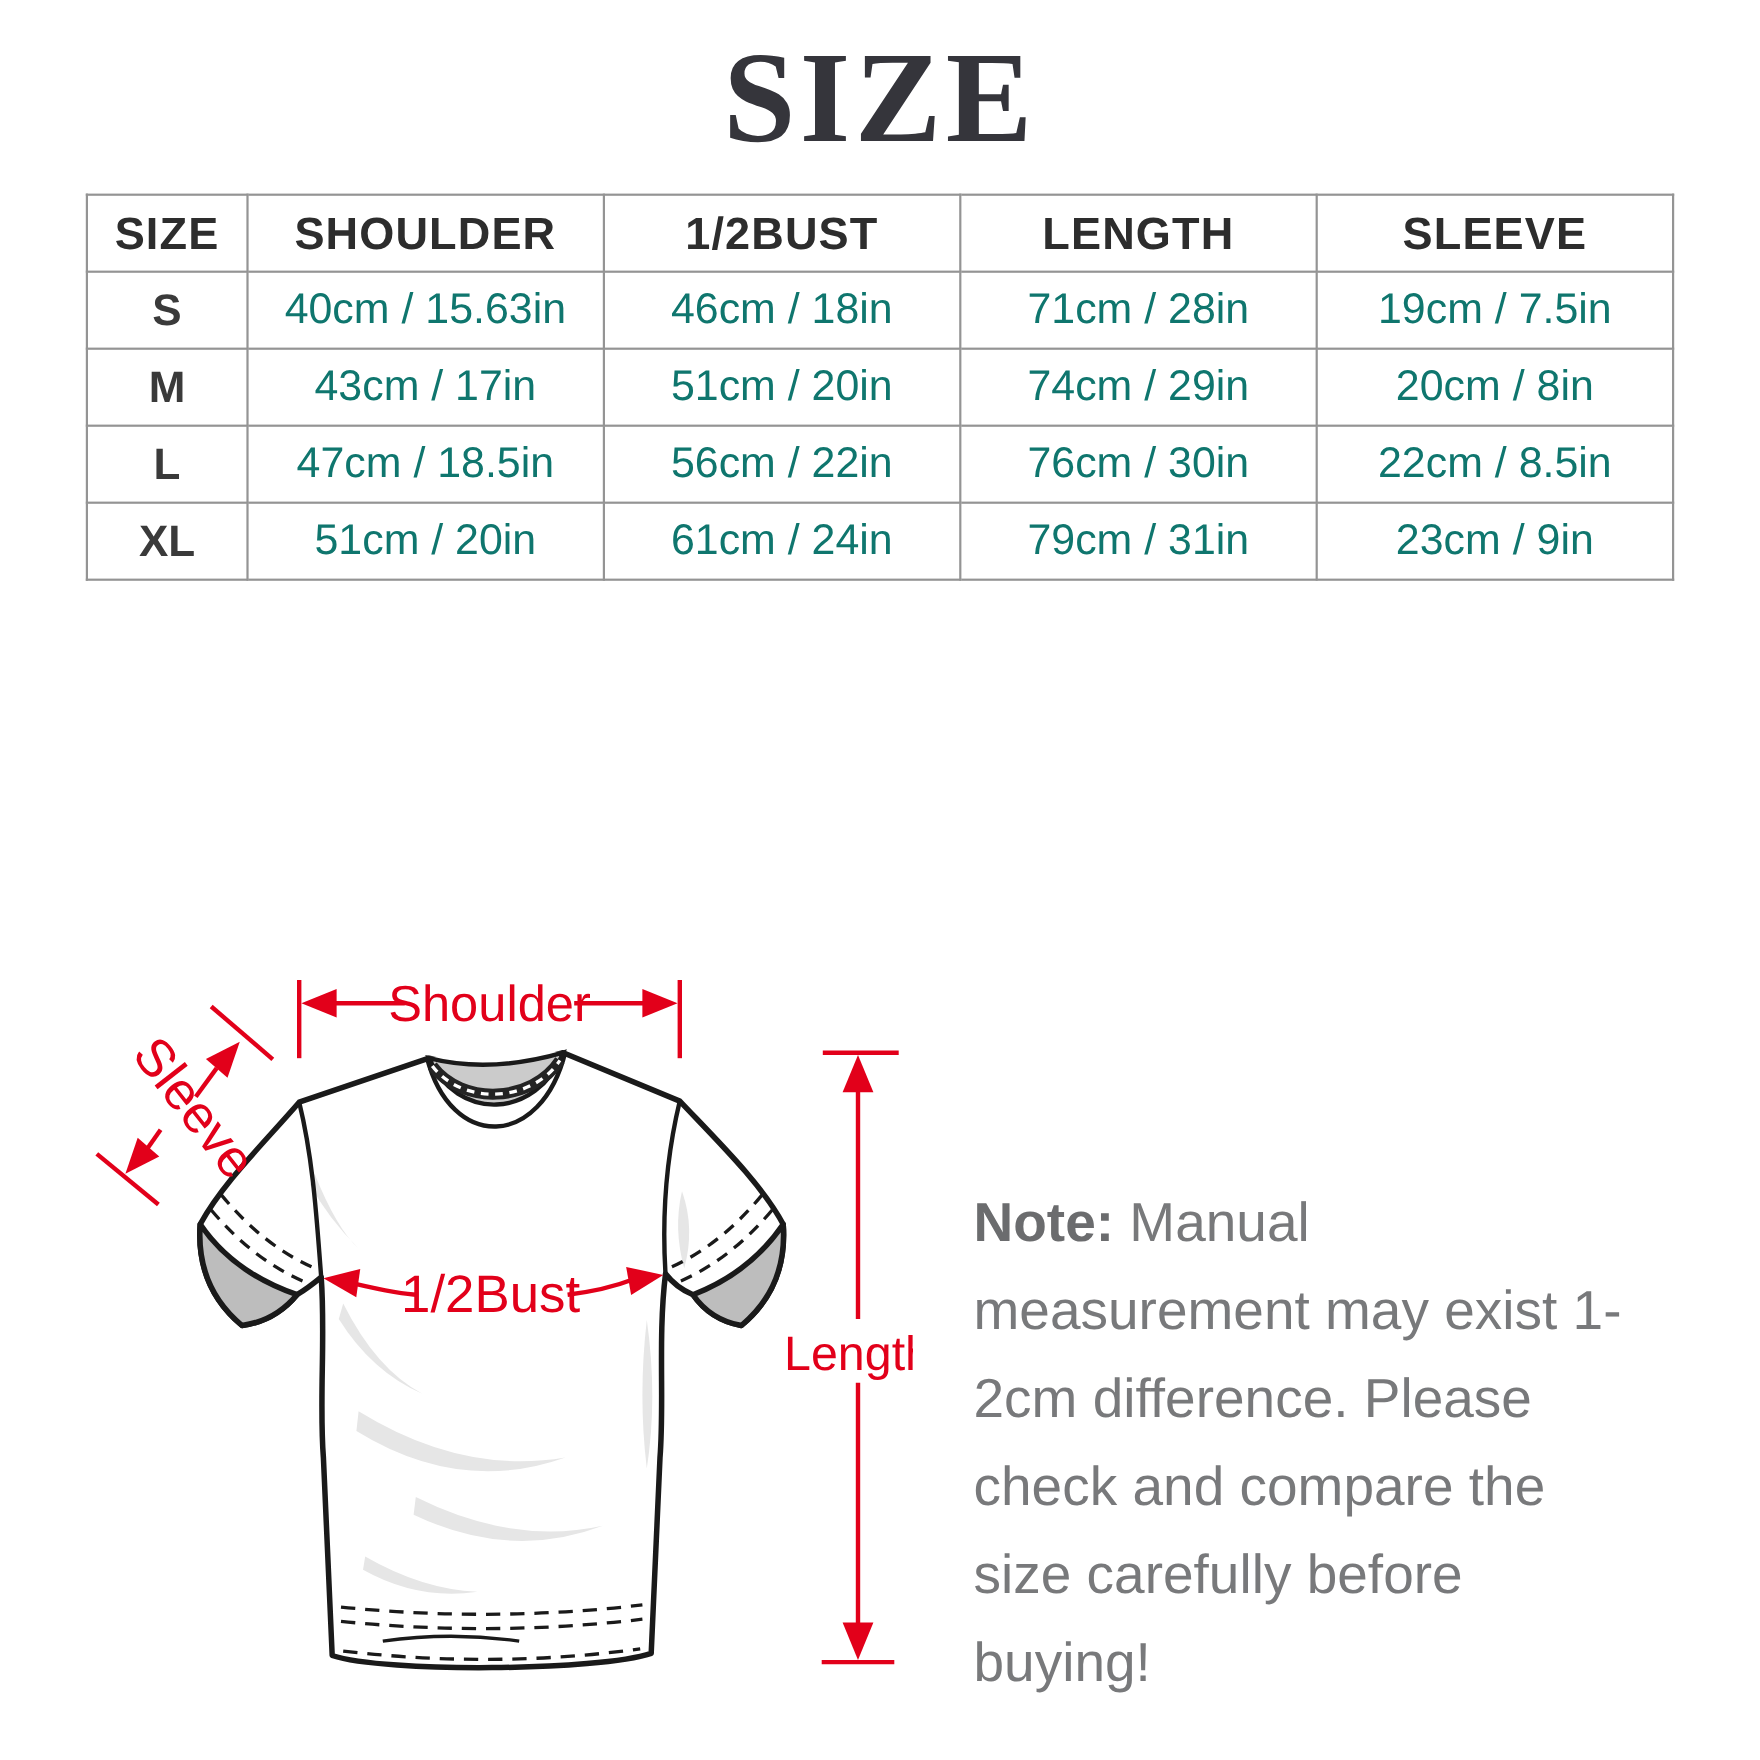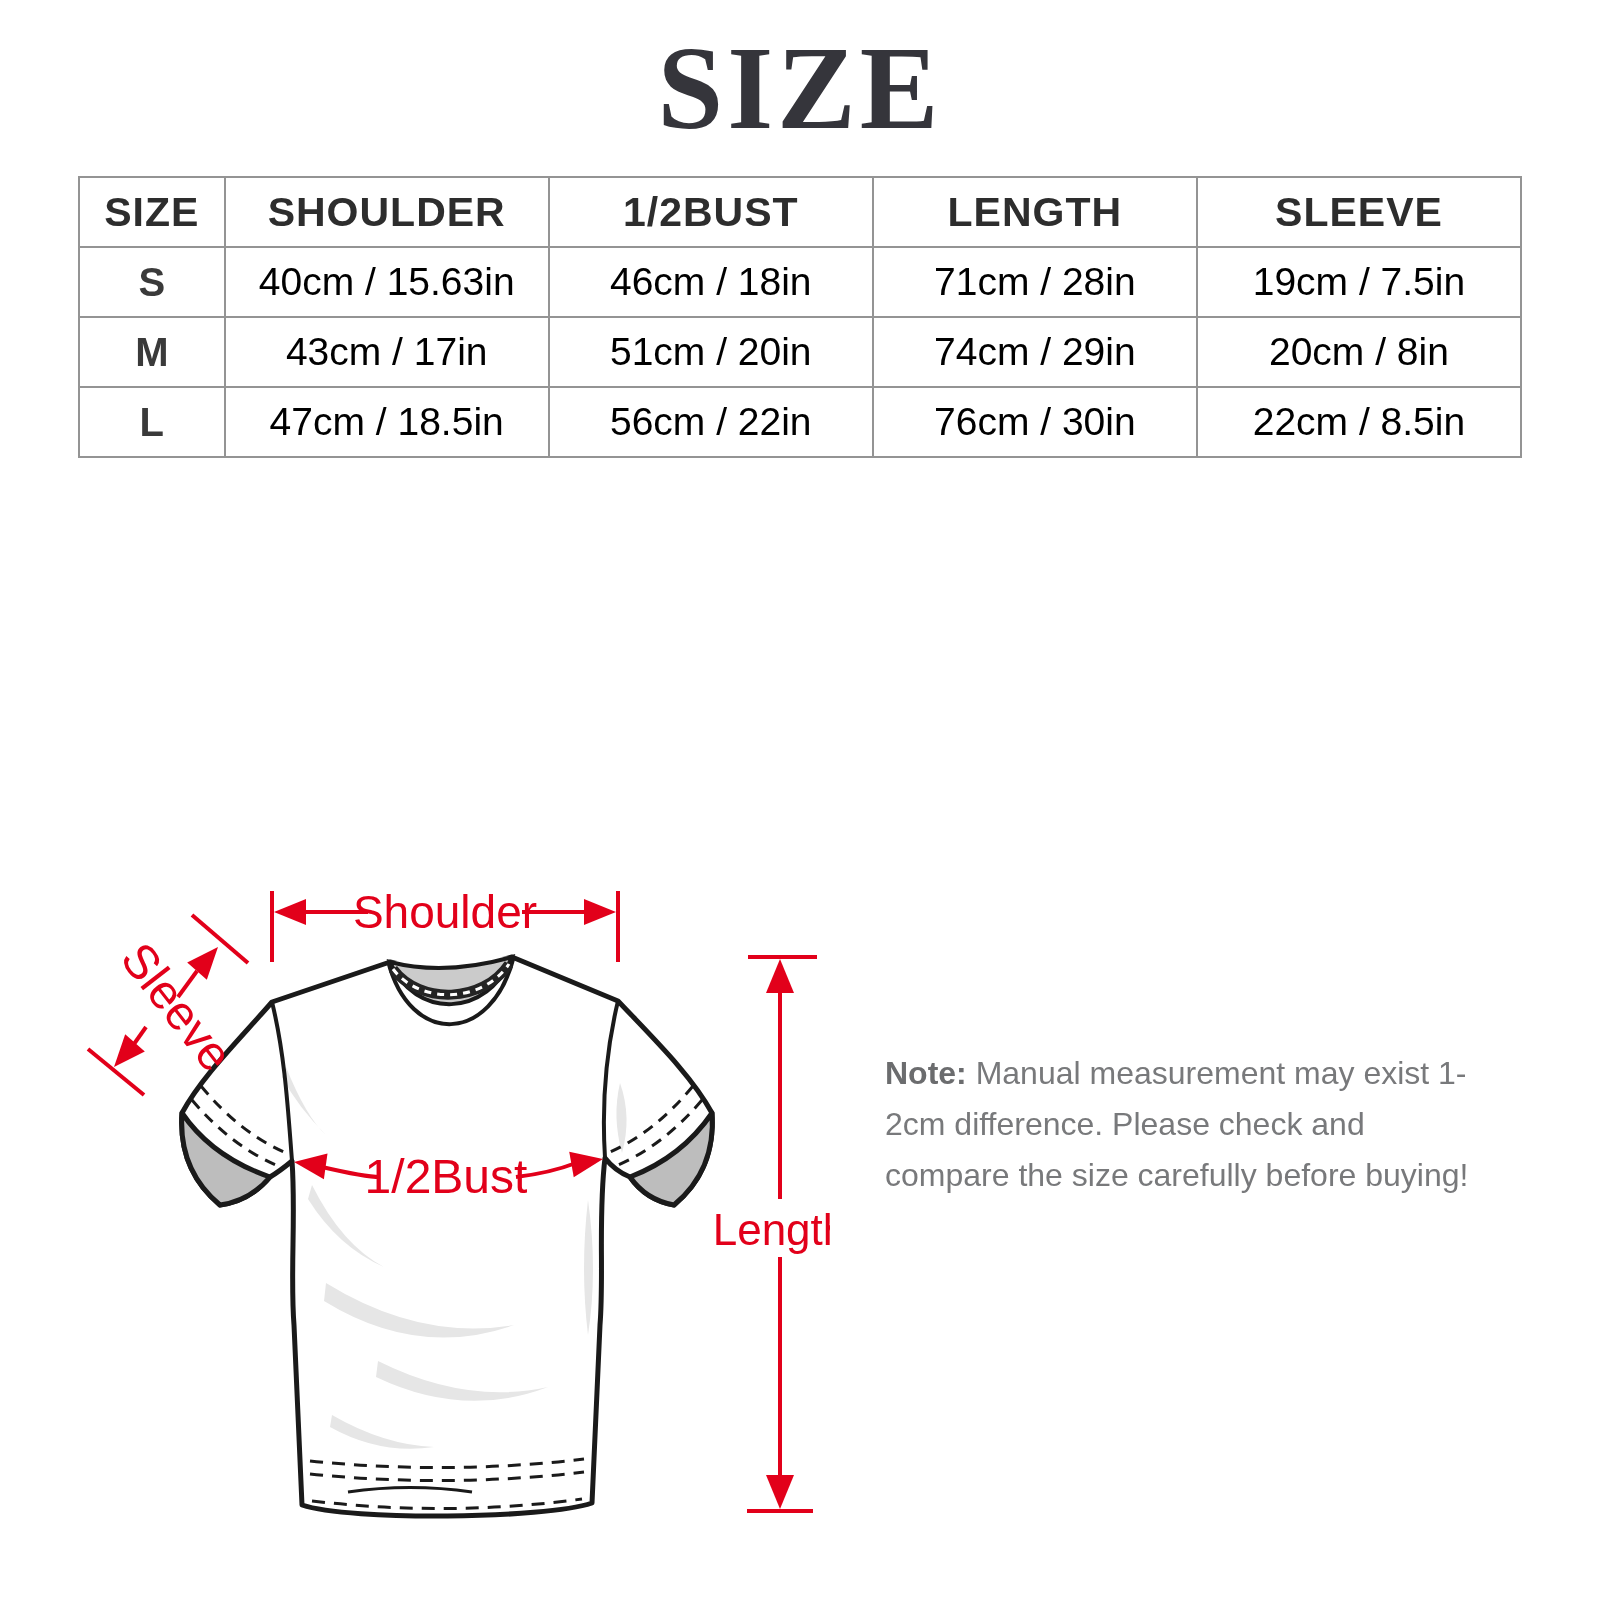--- a/index.html
+++ b/index.html
@@ -11,34 +11,34 @@
   .title{position:absolute;top:30px;left:0;width:100%;text-align:center;
          font-family:"Liberation Serif",serif;font-weight:bold;
          font-size:118px;line-height:1.0;color:#35353b;letter-spacing:4px;}
 
   
   .size-table{position:absolute;left:78px;top:176px;width:1444px;
               border-collapse:collapse;table-layout:fixed;}
   .size-table th,.size-table td{border:2px solid #949494;text-align:center;
               vertical-align:middle;height:68px;padding:0;}
   .size-table thead th{font-size:41px;font-weight:bold;color:#2d2d2d;letter-spacing:1px;}
-  .size-table td{font-size:39px;color:#000000;}
+  .size-table td{font-size:39px;color:#0f766e;}
   .size-table td.c-size{font-size:40px;font-weight:bold;color:#3a3a3a;}
   .col-size{width:10.1%;}
   .col-other{width:22.475%;}
 
   
   .diagram{position:absolute;left:80px;top:855px;width:750px;height:700px;}
   .diagram svg{display:block;width:100%;height:100%;}
 
   text.red-label{font-family:"Liberation Sans",sans-serif;fill:#e2001a;}
 
   
-  .note{position:absolute;left:885px;top:1048px;width:612px;
-        font-size:32px;line-height:1.6;color:#78797b;}
+  .note{position:absolute;left:885px;top:1071px;width:612px;
+        font-size:50px;line-height:1.6;color:#78797b;}
   .note b{font-weight:bold;color:#6b6c6e;}
 </style>
 </head>
 <body>
 
 <div class="page">
 
   <div class="title">SIZE</div>
 
   <table class="size-table">
@@ -73,20 +73,27 @@
       <td>74cm / 29in</td>
       <td>20cm / 8in</td>
     </tr>
         <tr>
       <td class="c-size">L</td>
       <td>47cm / 18.5in</td>
       <td>56cm / 22in</td>
       <td>76cm / 30in</td>
       <td>22cm / 8.5in</td>
     </tr>
+        <tr>
+      <td class="c-size">XL</td>
+      <td>51cm / 20in</td>
+      <td>61cm / 24in</td>
+      <td>79cm / 31in</td>
+      <td>23cm / 9in</td>
+    </tr>
       </tbody>
   </table>
 
   <div class="diagram">
     <svg viewBox="0 0 750 700">
 
       <g>
 
         <path d="M310,107 L192,147
              C160,184 122,221 102,258

